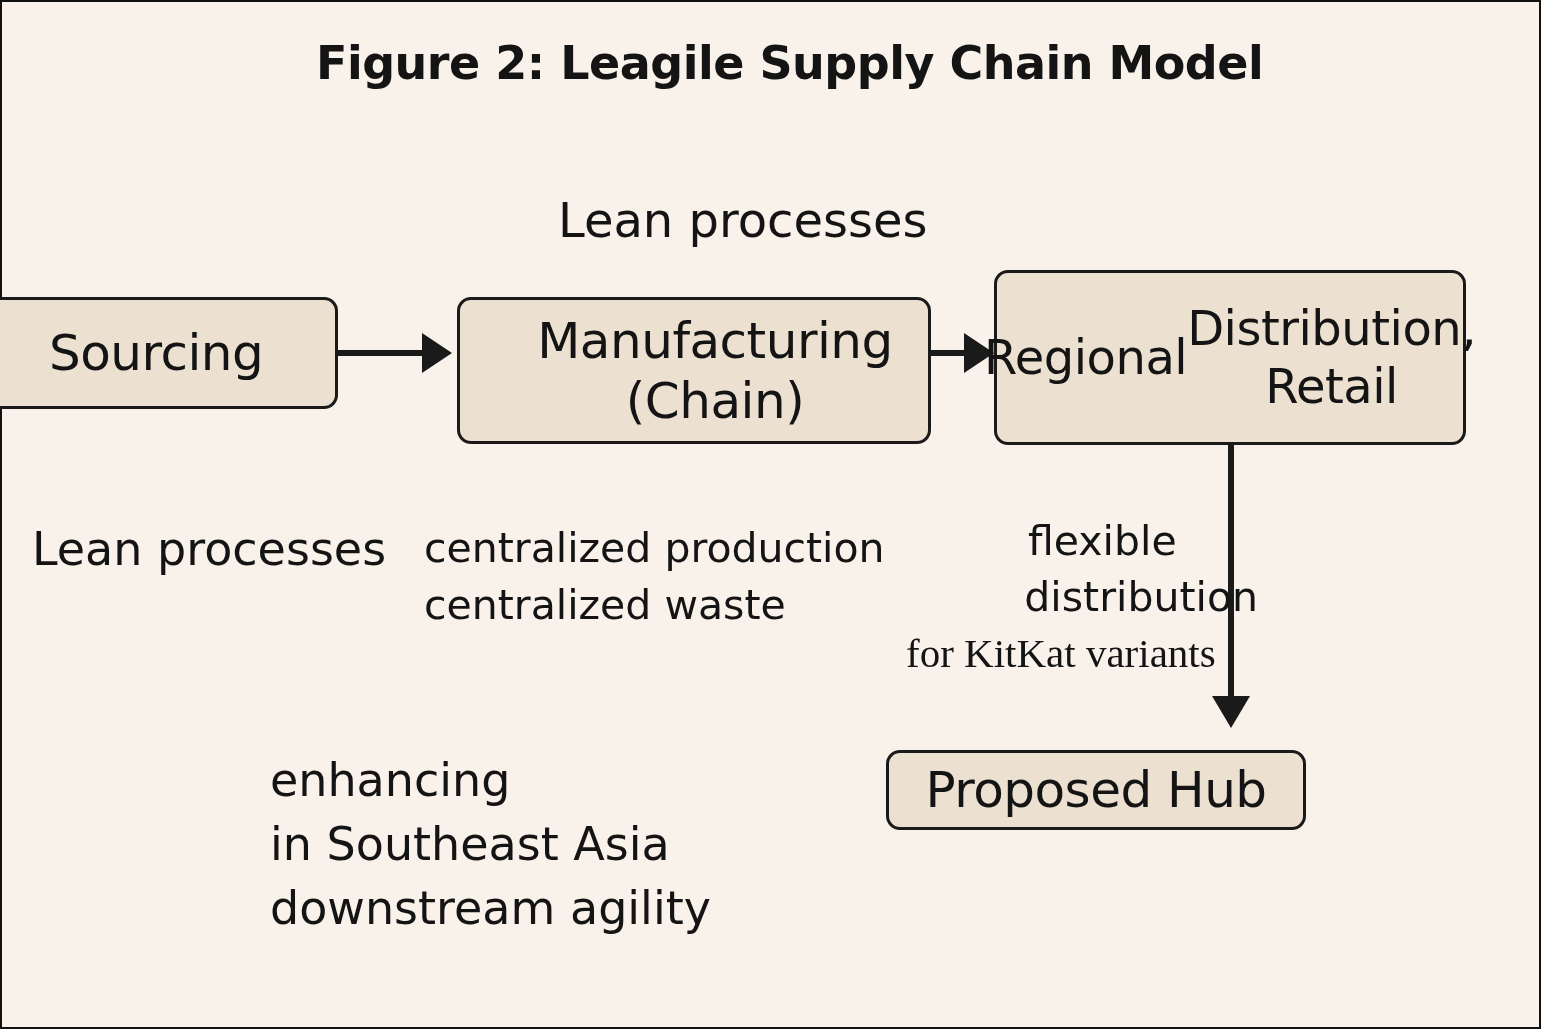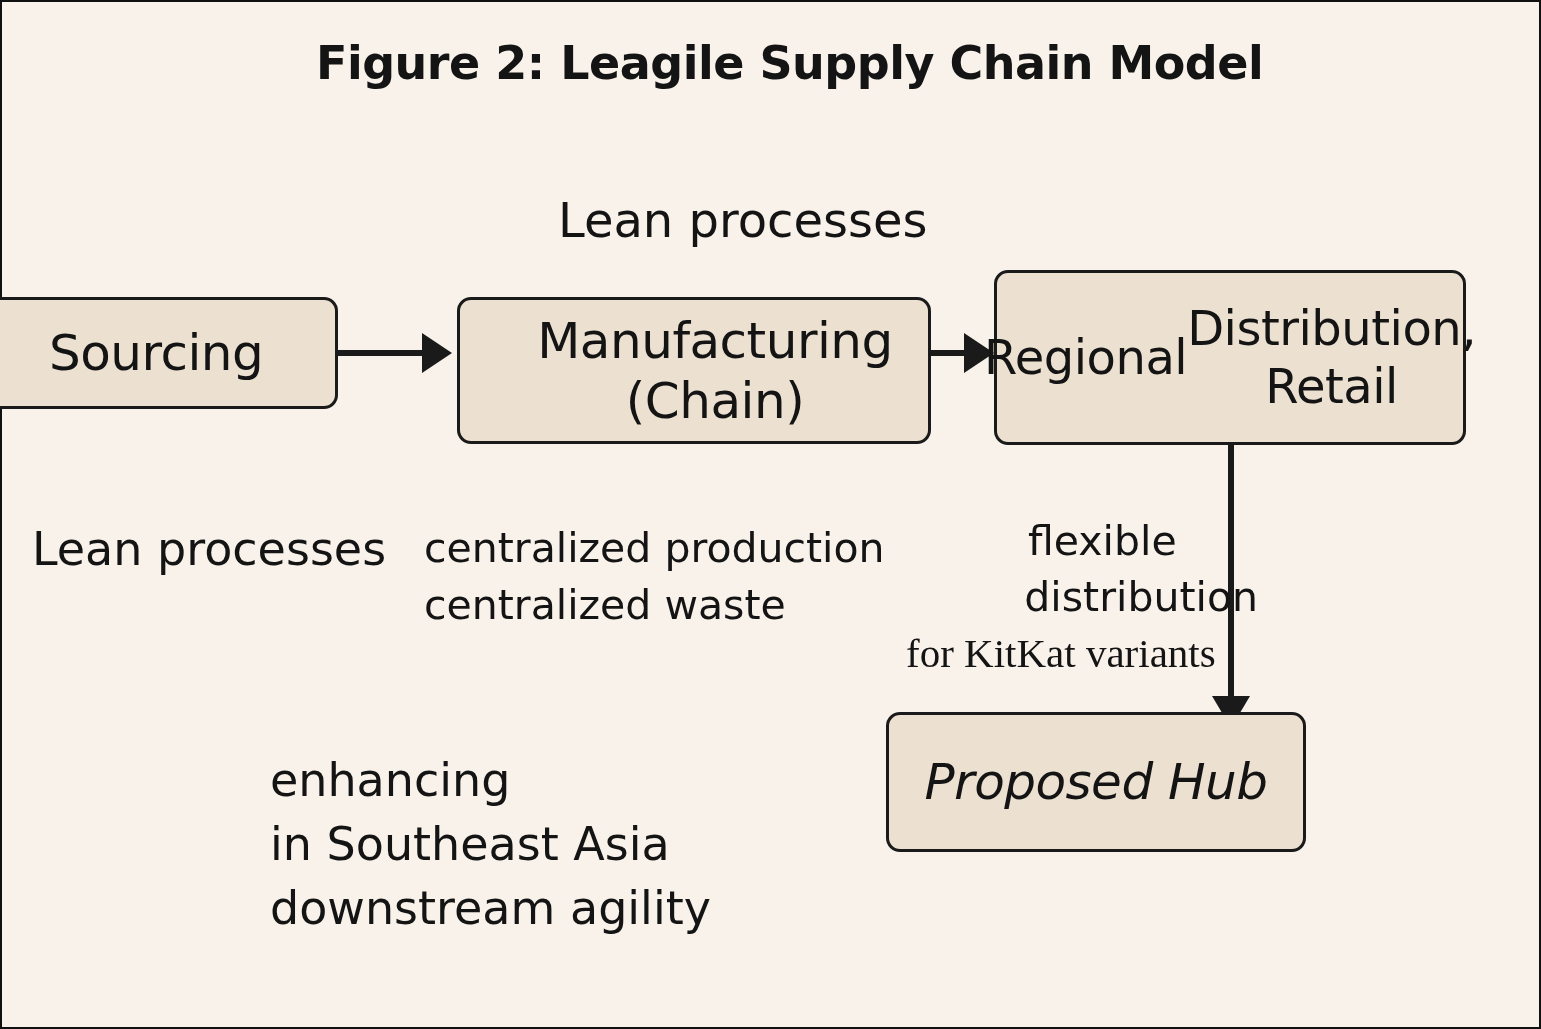--- a/index.html
+++ b/index.html
@@ -58,21 +58,21 @@
 <div class="box" style="left:457px; top:297px; width:474px; height:147px; flex-direction:column;padding-left:42px;">
   <span>Manufacturing</span>
   <span>(Chain)</span>
 </div>
 
 <div class="box" style="left:994px; top:270px; width:472px; height:175px; flex-direction:row; font-size:48px;">
   <span>Regional</span>
   <span>Distribution, Retail</span>
 </div>
 
-<div class="box" style="left:886px; top:712px; width:420px; height:140px;font-style:italic;">
+<div class="box" style="left:886px; top:750px; width:420px; height:80px;">
   <span>Proposed Hub</span>
 </div>
 
 <div class="label" style="left:32px; top:522px; font-size:46px;">Lean processes</div>
 
 <div class="label" style="left:424px; top:496px; font-size:41px; line-height:57px;margin-top:24px;">
   <div>centralized production</div>
   <div>centralized waste</div>
 </div>
 

